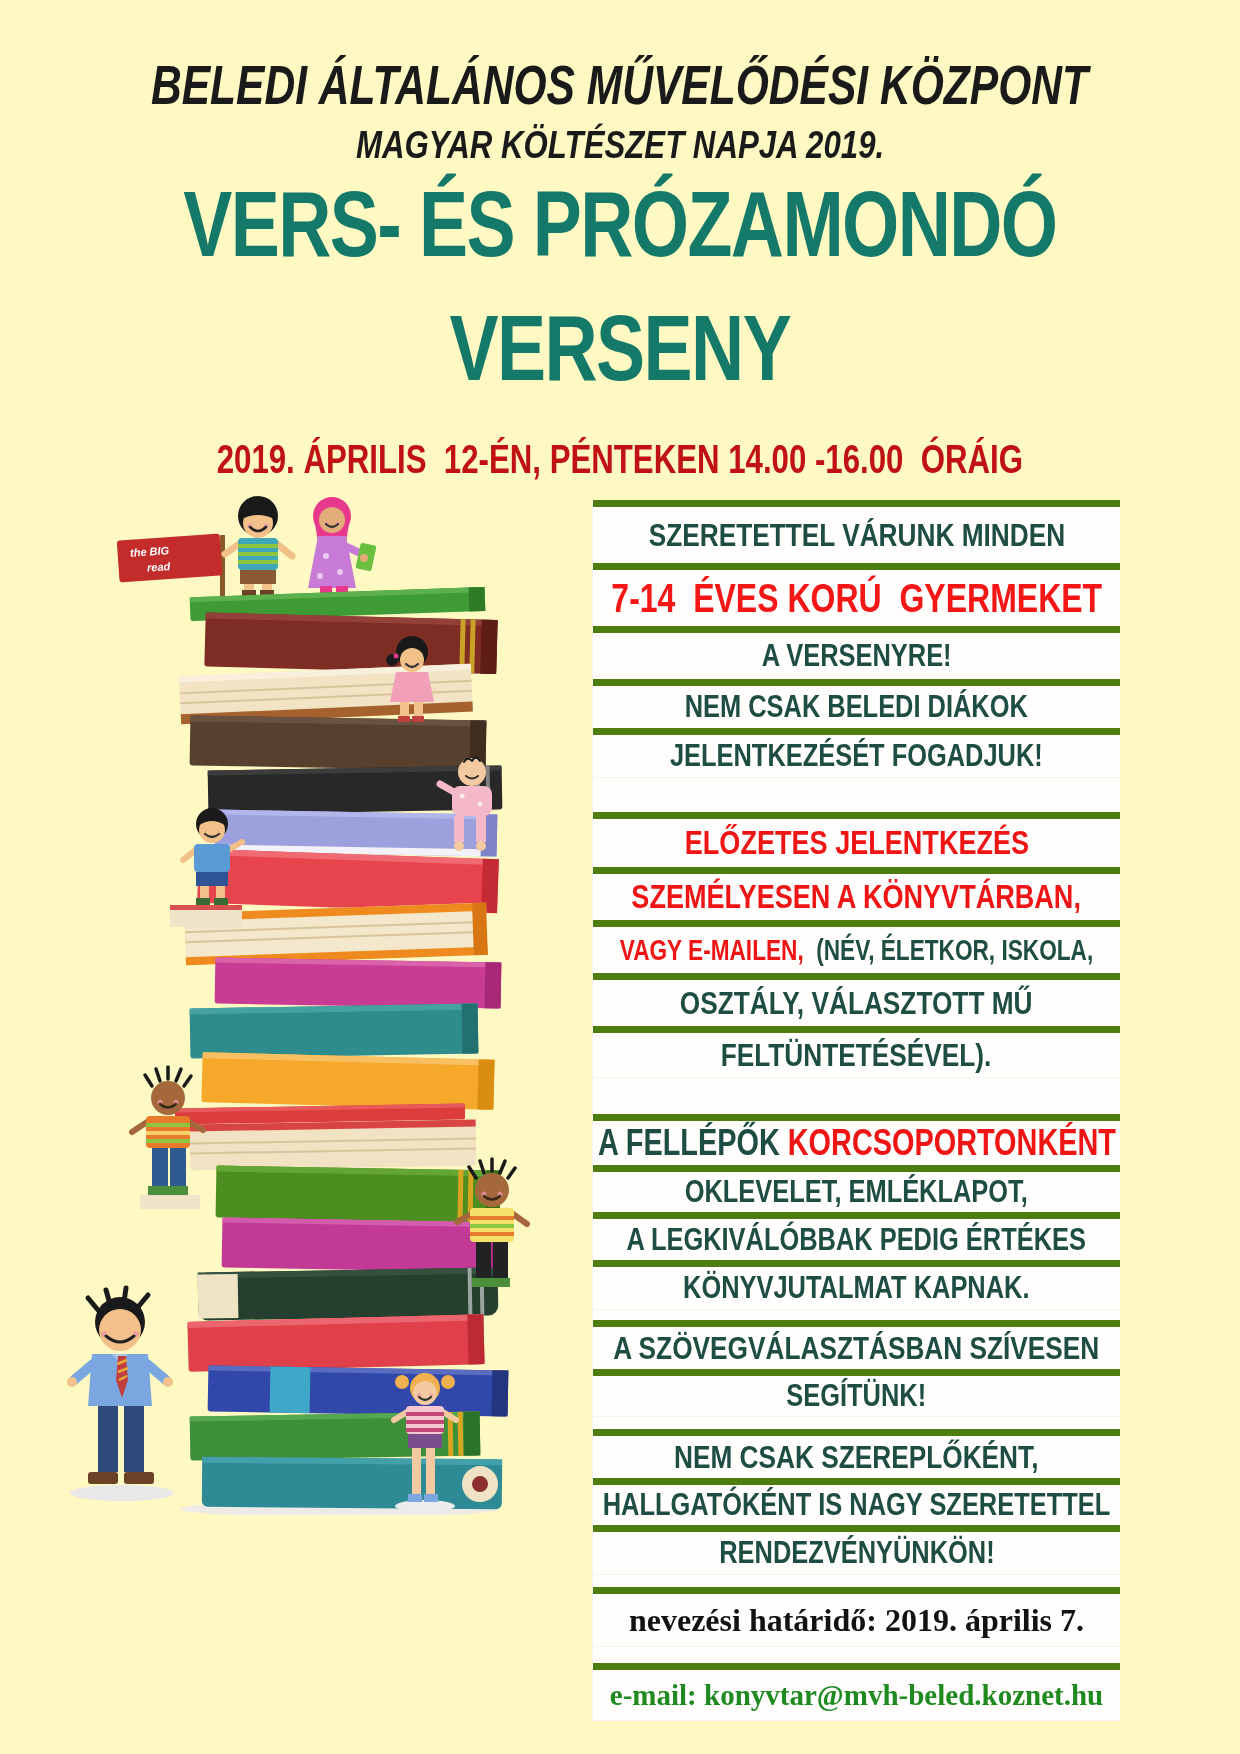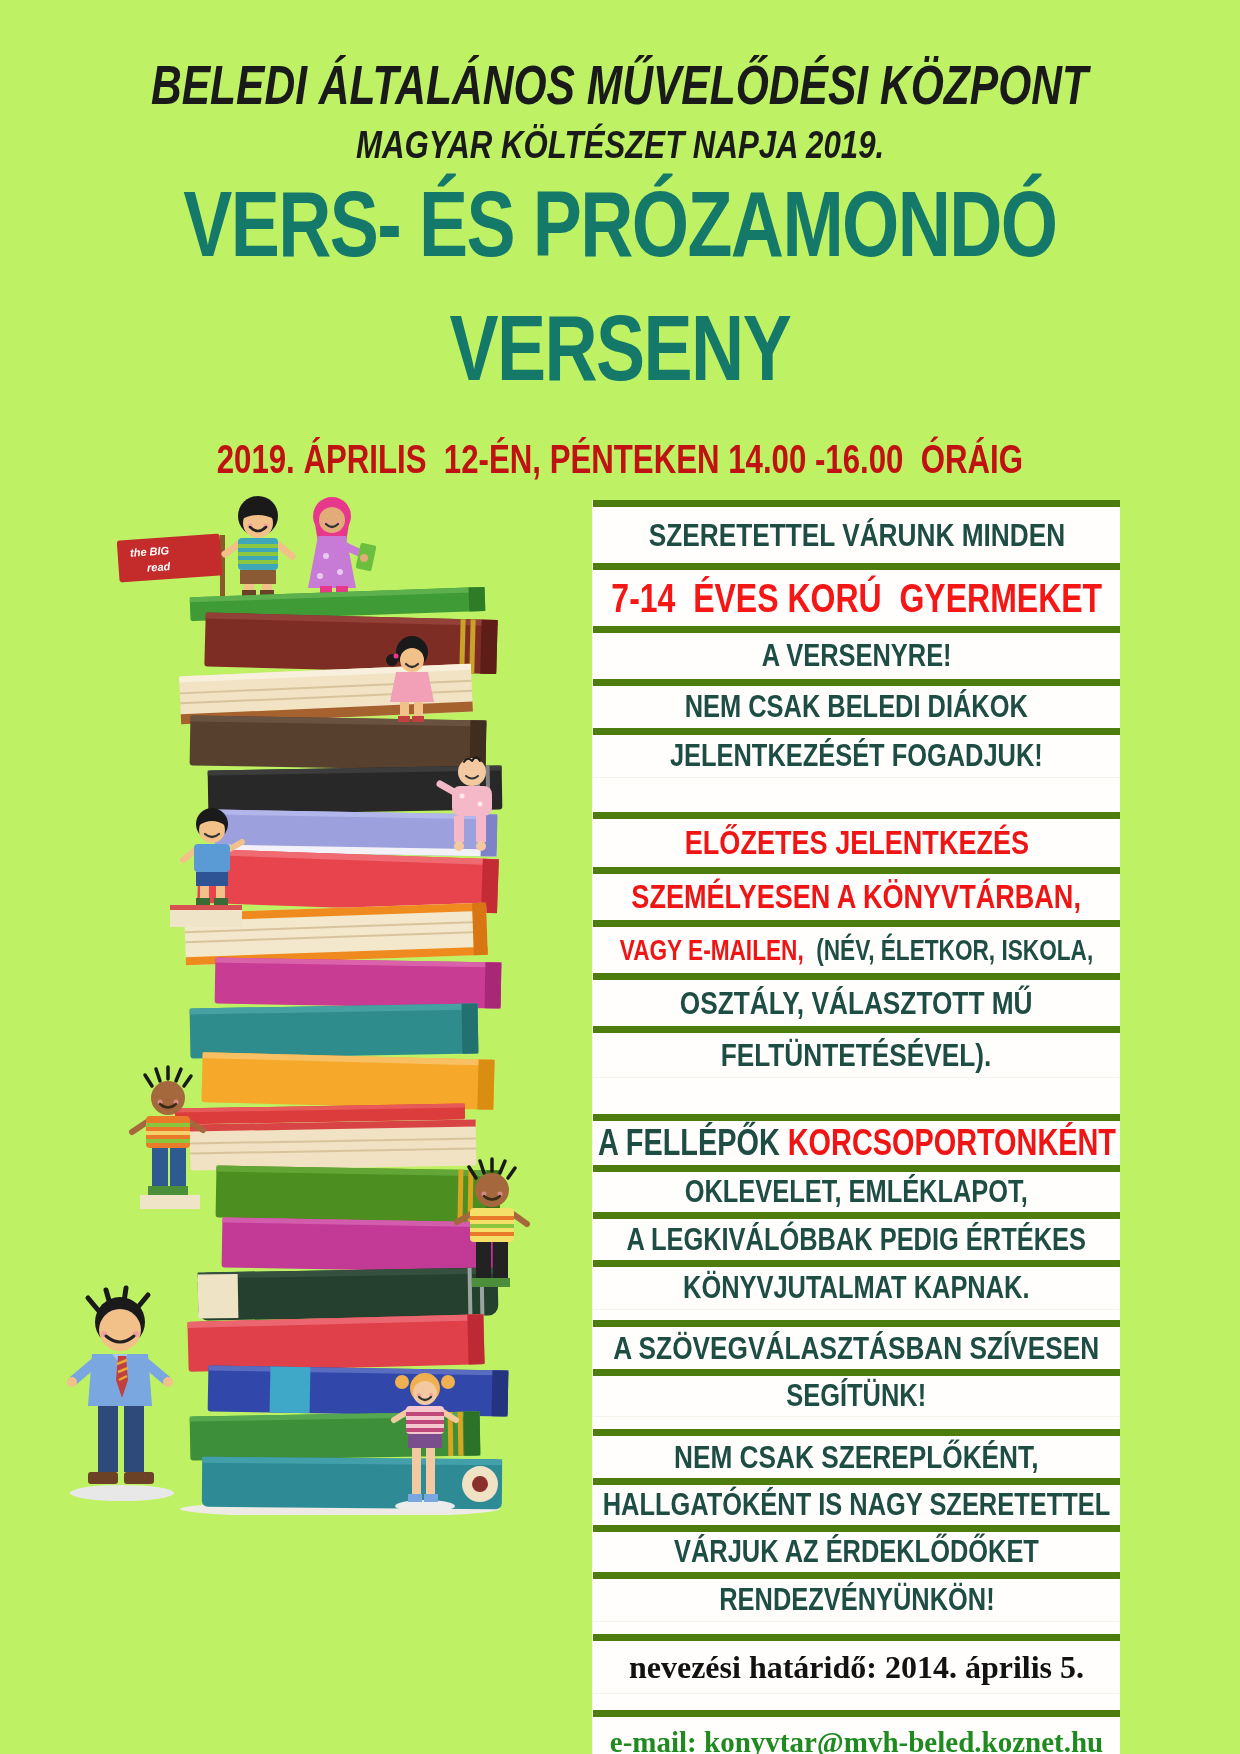--- a/index.html
+++ b/index.html
@@ -1,16 +1,16 @@
 <!DOCTYPE html>
 <html><head>
 <meta charset="utf-8">
 <style>
   html,body{margin:0;padding:0;background:#ffffff;}
-  .page{position:relative;width:1240px;height:1754px;background:#bef264;overflow:hidden;
+  .page{position:relative;width:1240px;height:1754px;background:#fef9c3;overflow:hidden;
         font-family:"Liberation Sans",sans-serif;}
   .cline{position:absolute;left:0;width:100%;display:flex;justify-content:center;align-items:center;}
   .sx{display:inline-block;white-space:pre;transform-origin:center;}
   
   .hdr1{top:56px;height:56px;font-size:56px;font-weight:bold;font-style:italic;color:#1a1a1a;}
   .hdr1 .sx{transform:scaleX(.76);}
   .hdr2{top:122px;height:46px;font-size:39px;font-weight:bold;font-style:italic;color:#1a1a1a;}
   .hdr2 .sx{transform:scaleX(.80);}
   
   .title1{top:172px;height:104px;font-size:92px;font-weight:bold;color:#15796a;letter-spacing:-2px;}
@@ -411,29 +411,26 @@
       <div class="row gt" style="height: 40px;">
         <span class="sx">SEGÍTÜNK!</span>
       </div>
       <div class="row sp" style="height: 12px;"></div>
       <div class="row g" style="height: 42px;">
         <span class="sx">NEM CSAK SZEREPLŐKÉNT,</span>
       </div>
       <div class="row gt" style="height: 40px;">
         <span class="sx">HALLGATÓKÉNT IS NAGY SZERETETTEL</span>
       </div>
-      <div class="row gt" style="height: 40px;">
-        <span class="sx">VÁRJUK AZ ÉRDEKLŐDŐKET</span>
-      </div>
       <div class="row gt" style="height: 42px;">
         <span class="sx">RENDEZVÉNYÜNKÖN!</span>
       </div>
       <div class="row sp" style="height: 12px;"></div>
       <div class="row dl" style="height: 52px;">
-        <span class="sx">nevezési határidő: 2014. április 5.</span>
+        <span class="sx">nevezési határidő: 2019. április 7.</span>
       </div>
       <div class="row sp" style="height: 16px;"></div>
       <div class="row em" style="height: 50px;">
         <span class="sx">e-mail: konyvtar@mvh-beled.koznet.hu</span>
       </div>
     </div>
 
 
 </div>
 

